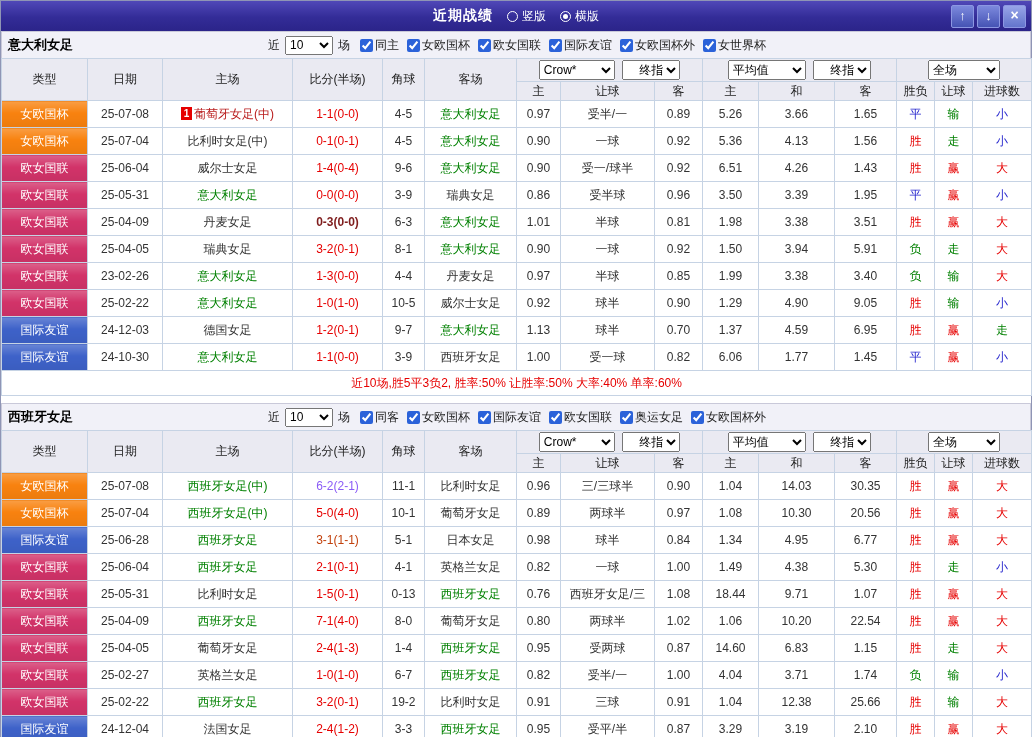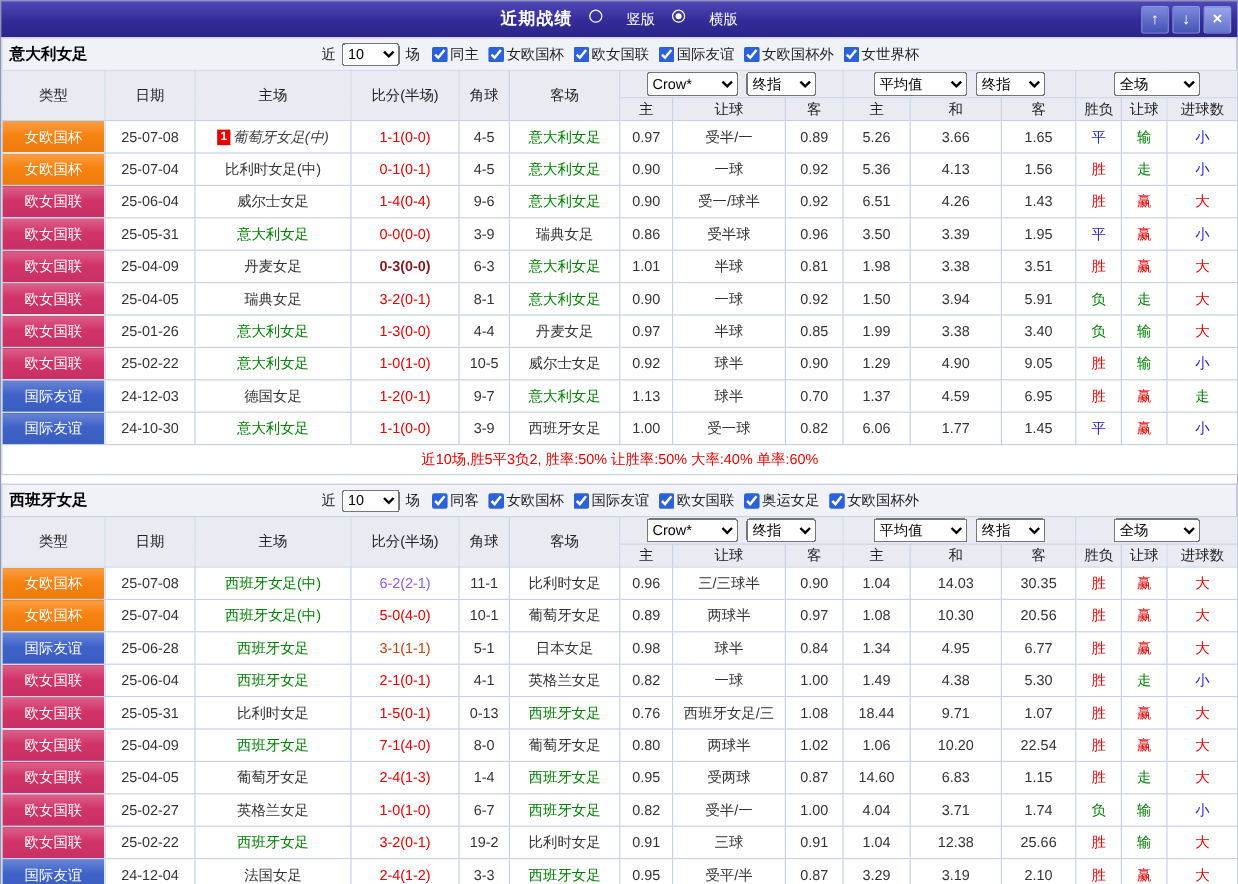--- a/index.html
+++ b/index.html
@@ -4,21 +4,21 @@
 <style>
   html,body{margin:0;padding:0;}
   body{width:1032px;background:#fff;color:#333;font-family:"Liberation Sans","DejaVu Sans",sans-serif;font-size:12px;}
   .window{width:1032px;border:1px solid #8f95b5;box-sizing:border-box;background:#fff;}
 
   
   .titlebar{height:30px;background:linear-gradient(180deg,#5048b8 0%,#332c97 55%,#2b2489 100%);position:relative;display:flex;align-items:center;color:#fff;}
   .titlebar-center{position:absolute;left:0;right:0;display:flex;justify-content:center;align-items:center;gap:14px;}
   .titlebar-title{font-weight:bold;font-size:14px;letter-spacing:1px;}
   .radio-group{display:flex;align-items:center;gap:14px;font-size:12px;}
-  .radio-opt{display:flex;gap:20px;cursor:pointer;}
+  .radio-opt{display:flex;align-items:center;gap:4px;cursor:pointer;}
   .radio-circle{width:11px;height:11px;border:1px solid #fff;border-radius:50%;display:inline-block;box-sizing:border-box;position:relative;}
   .radio-circle.checked::after{content:"";position:absolute;left:2px;top:2px;width:5px;height:5px;border-radius:50%;background:#fff;}
   .titlebar-buttons{margin-left:auto;display:flex;gap:3px;padding-right:5px;position:relative;z-index:2;}
   .tb-btn{width:21px;height:21px;border:1px solid #8c97e2;border-radius:2px;background:linear-gradient(180deg,#7c89dd,#4553b4);color:#fff;font-size:13px;line-height:19px;text-align:center;cursor:pointer;}
   .tb-btn.close{background:linear-gradient(180deg,#98a5e8,#6375cc);font-size:14px;font-weight:bold;}
 
   
   .section{background:#fff;}
   .section + .section{margin-top:7px;}
   .section-head{height:27px;background:#f1f1f8;border:1px solid #c9c9d9;border-bottom:none;position:relative;display:flex;align-items:center;box-sizing:border-box;}
@@ -31,21 +31,21 @@
   .chk input{width:13px;height:13px;margin:0;accent-color:#2b62d9;}
 
   
   table{border-collapse:collapse;table-layout:fixed;width:1030px;}
   th,td{border:1px solid #c6d3e4;text-align:center;vertical-align:middle;overflow:hidden;white-space:nowrap;padding:0;}
   thead th{background:#eaeaf2;font-weight:normal;color:#222;font-size:12px;}
   tr.sel-row th{height:22px;}
   tr.sub-row th{height:18px;}
   .sel-cell select{height:20px;font-size:12px;margin:0 2px;vertical-align:middle;}
   .sel-bookmaker{width:76px;}
-  .sel-index{width:58px;}
+  .sel-index{width:58px;text-align:right;}
   .sel-avg{width:78px;}
   .sel-scope{width:72px;}
   tbody td{height:26px;background:#fff;}
   td.type-cell{color:#fff;background-image:linear-gradient(180deg,rgba(255,255,255,.22),rgba(255,255,255,0) 45%,rgba(0,0,0,.05));}
   .red-card{display:inline-block;min-width:9px;height:13px;line-height:13px;padding:0 1px;margin-right:2px;color:#fff;font-size:10px;font-weight:bold;vertical-align:1px;}
   tfoot td{height:24px;background:#fff;font-size:12px;}
 </style>
 </head>
 <body>
 
@@ -154,21 +154,21 @@
           <th>客</th>
           <th>胜负</th>
           <th>让球</th>
           <th>进球数</th>
         </tr>
       </thead>
       <tbody>
           <tr>
             <td class="type-cell" style="background-color: rgb(248, 130, 15);">女欧国杯</td>
             <td>25-07-08</td>
-            <td><span class="red-card" style="background-color: rgb(230, 0, 0);">1</span><span style="color: #404040; font-style: italic;">葡萄牙女足(中)</span></td>
+            <td><span class="red-card" style="background-color: rgb(230, 0, 0);">1</span><span style="color: #b91c1c;">葡萄牙女足(中)</span></td>
             <td style="color: rgb(230, 0, 0);">1-1(0-0)</td>
             <td>4-5</td>
             <td><span style="color: rgb(0, 128, 0);">意大利女足</span></td>
             <td>0.97</td>
             <td>受半/一</td>
             <td>0.89</td>
             <td>5.26</td>
             <td>3.66</td>
             <td>1.65</td>
             <td style="color: rgb(31, 31, 204);">平</td>
@@ -255,21 +255,21 @@
             <td>0.92</td>
             <td>1.50</td>
             <td>3.94</td>
             <td>5.91</td>
             <td style="color: rgb(0, 128, 0);">负</td>
             <td style="color: rgb(0, 128, 0);">走</td>
             <td style="color: rgb(230, 0, 0);">大</td>
           </tr>
           <tr>
             <td class="type-cell" style="background-color: rgb(210, 51, 105);">欧女国联</td>
-            <td>25-01-26</td>
+            <td>23-02-26</td>
             <td><span style="color: rgb(0, 128, 0);">意大利女足</span></td>
             <td style="color: rgb(230, 0, 0);">1-3(0-0)</td>
             <td>4-4</td>
             <td><span style="color: rgb(51, 51, 51);">丹麦女足</span></td>
             <td>0.97</td>
             <td>半球</td>
             <td>0.85</td>
             <td>1.99</td>
             <td>3.38</td>
             <td>3.40</td>

